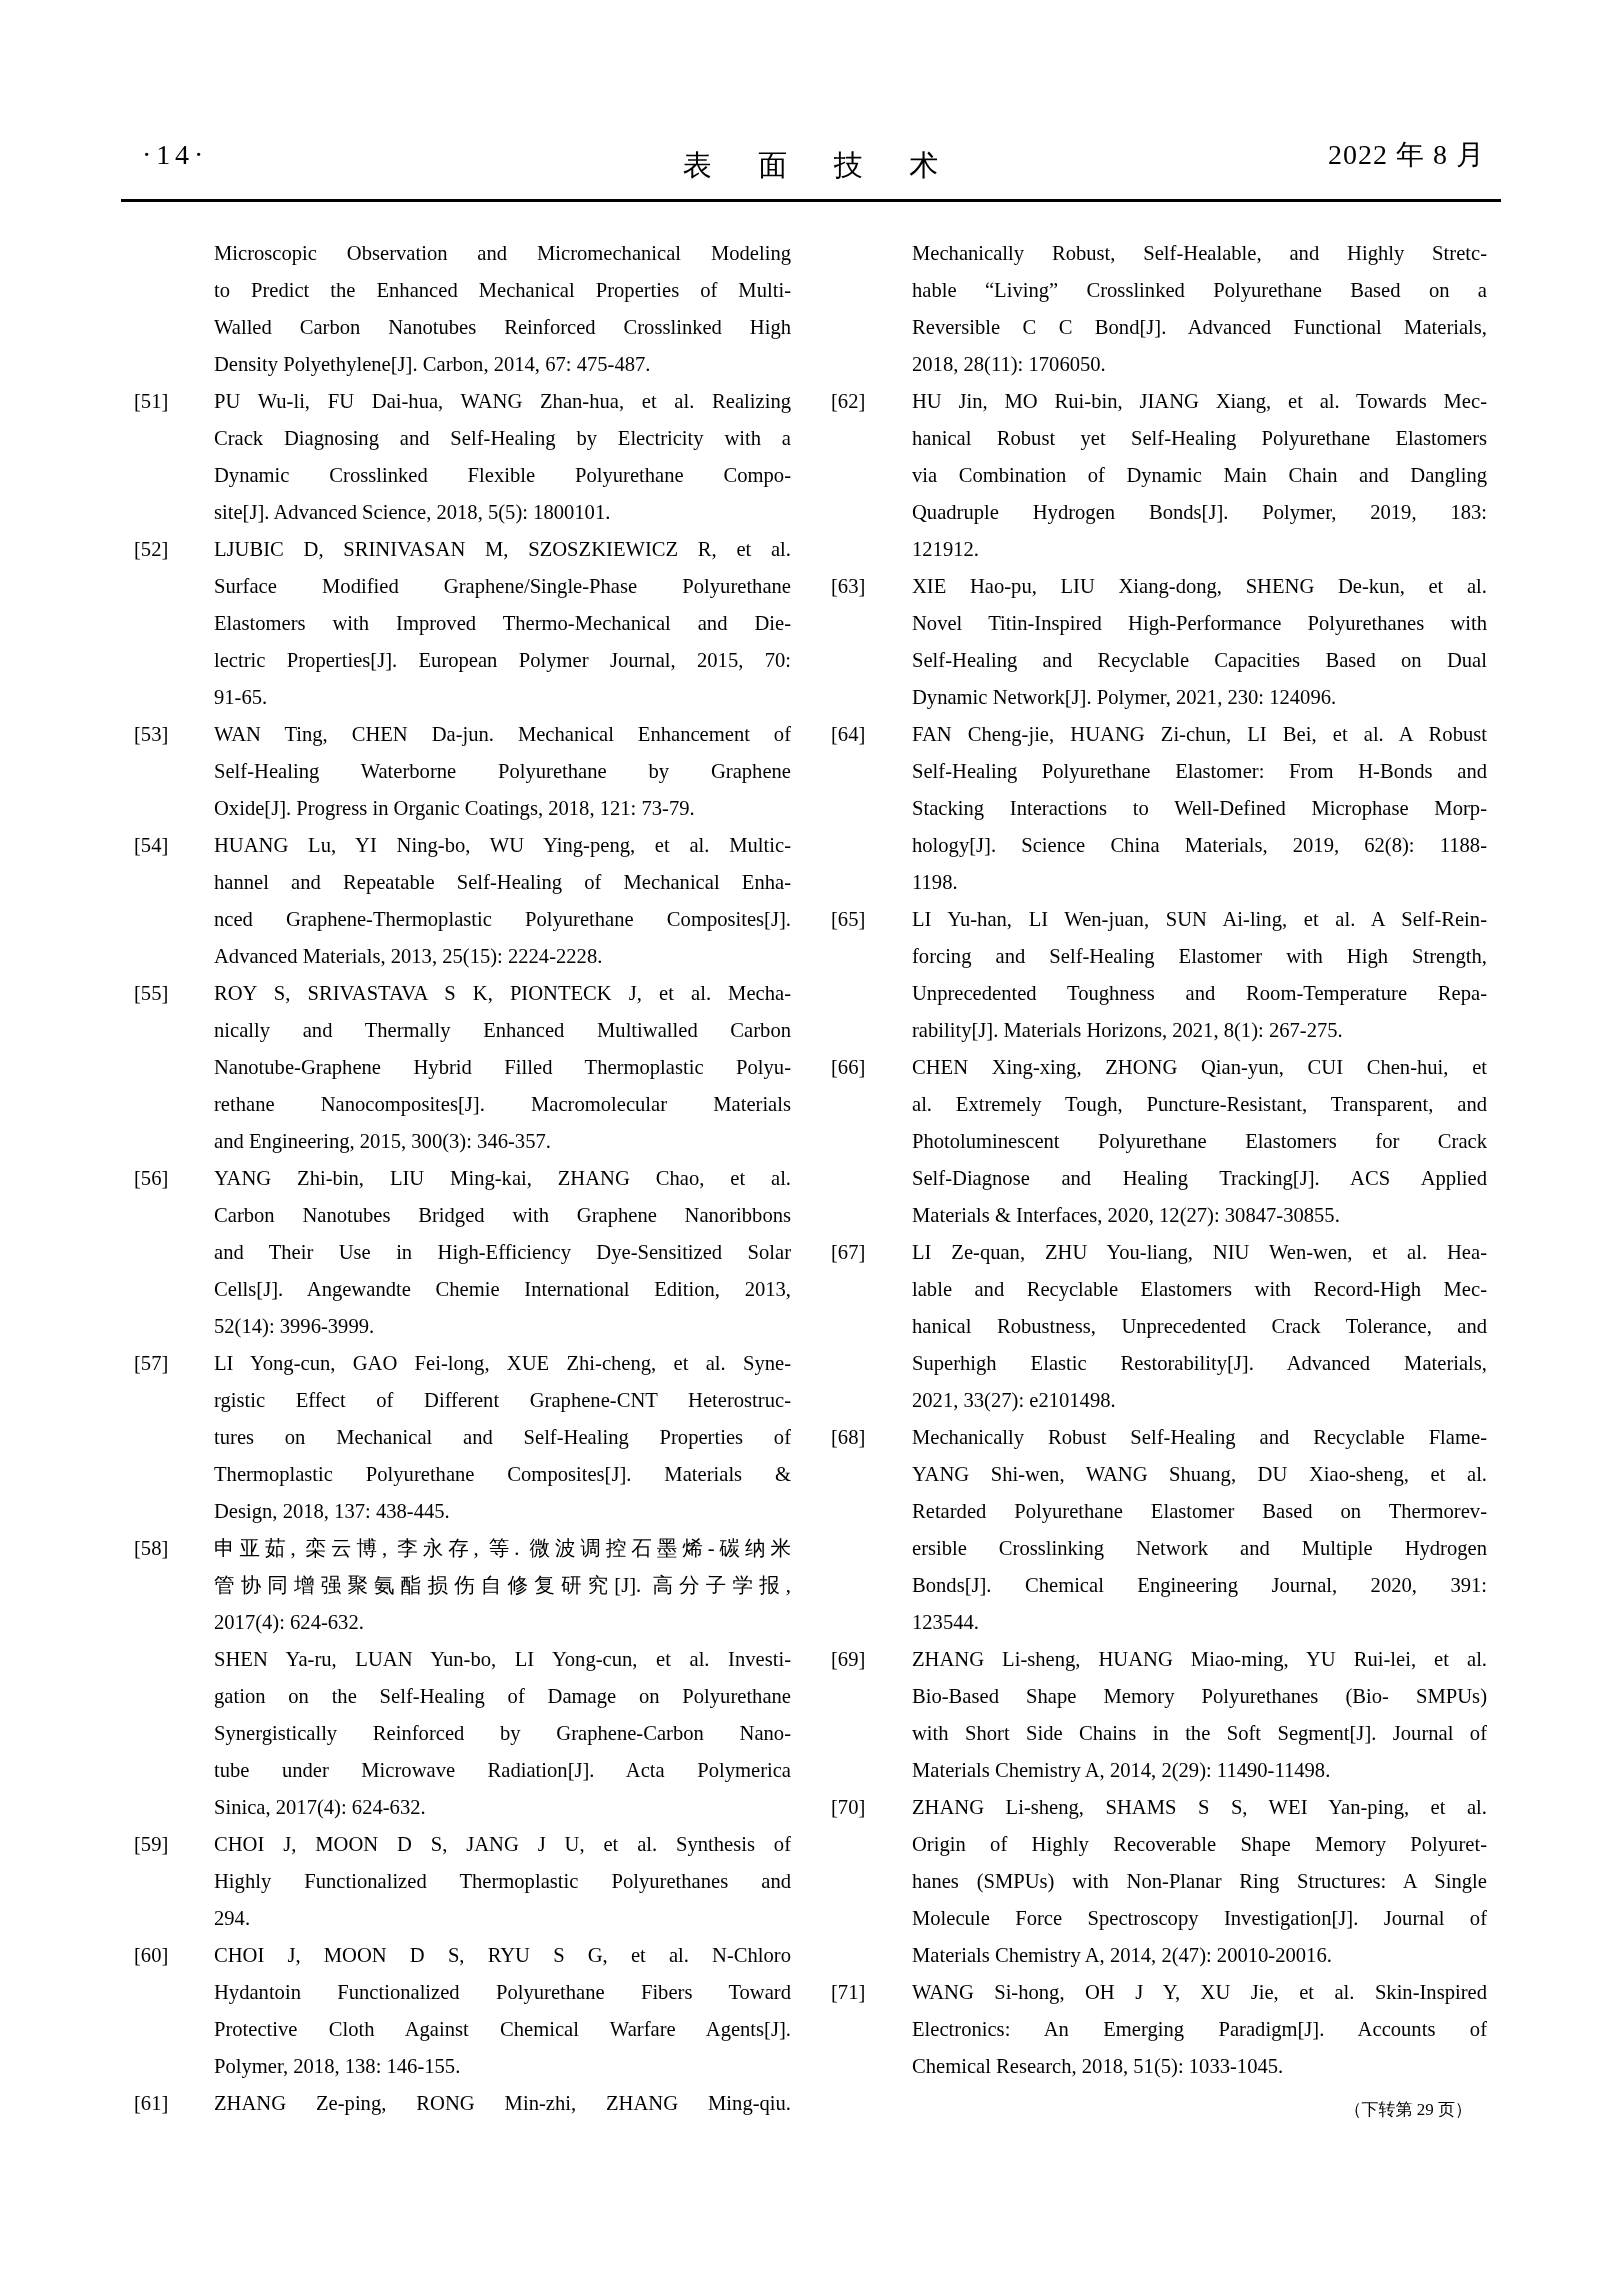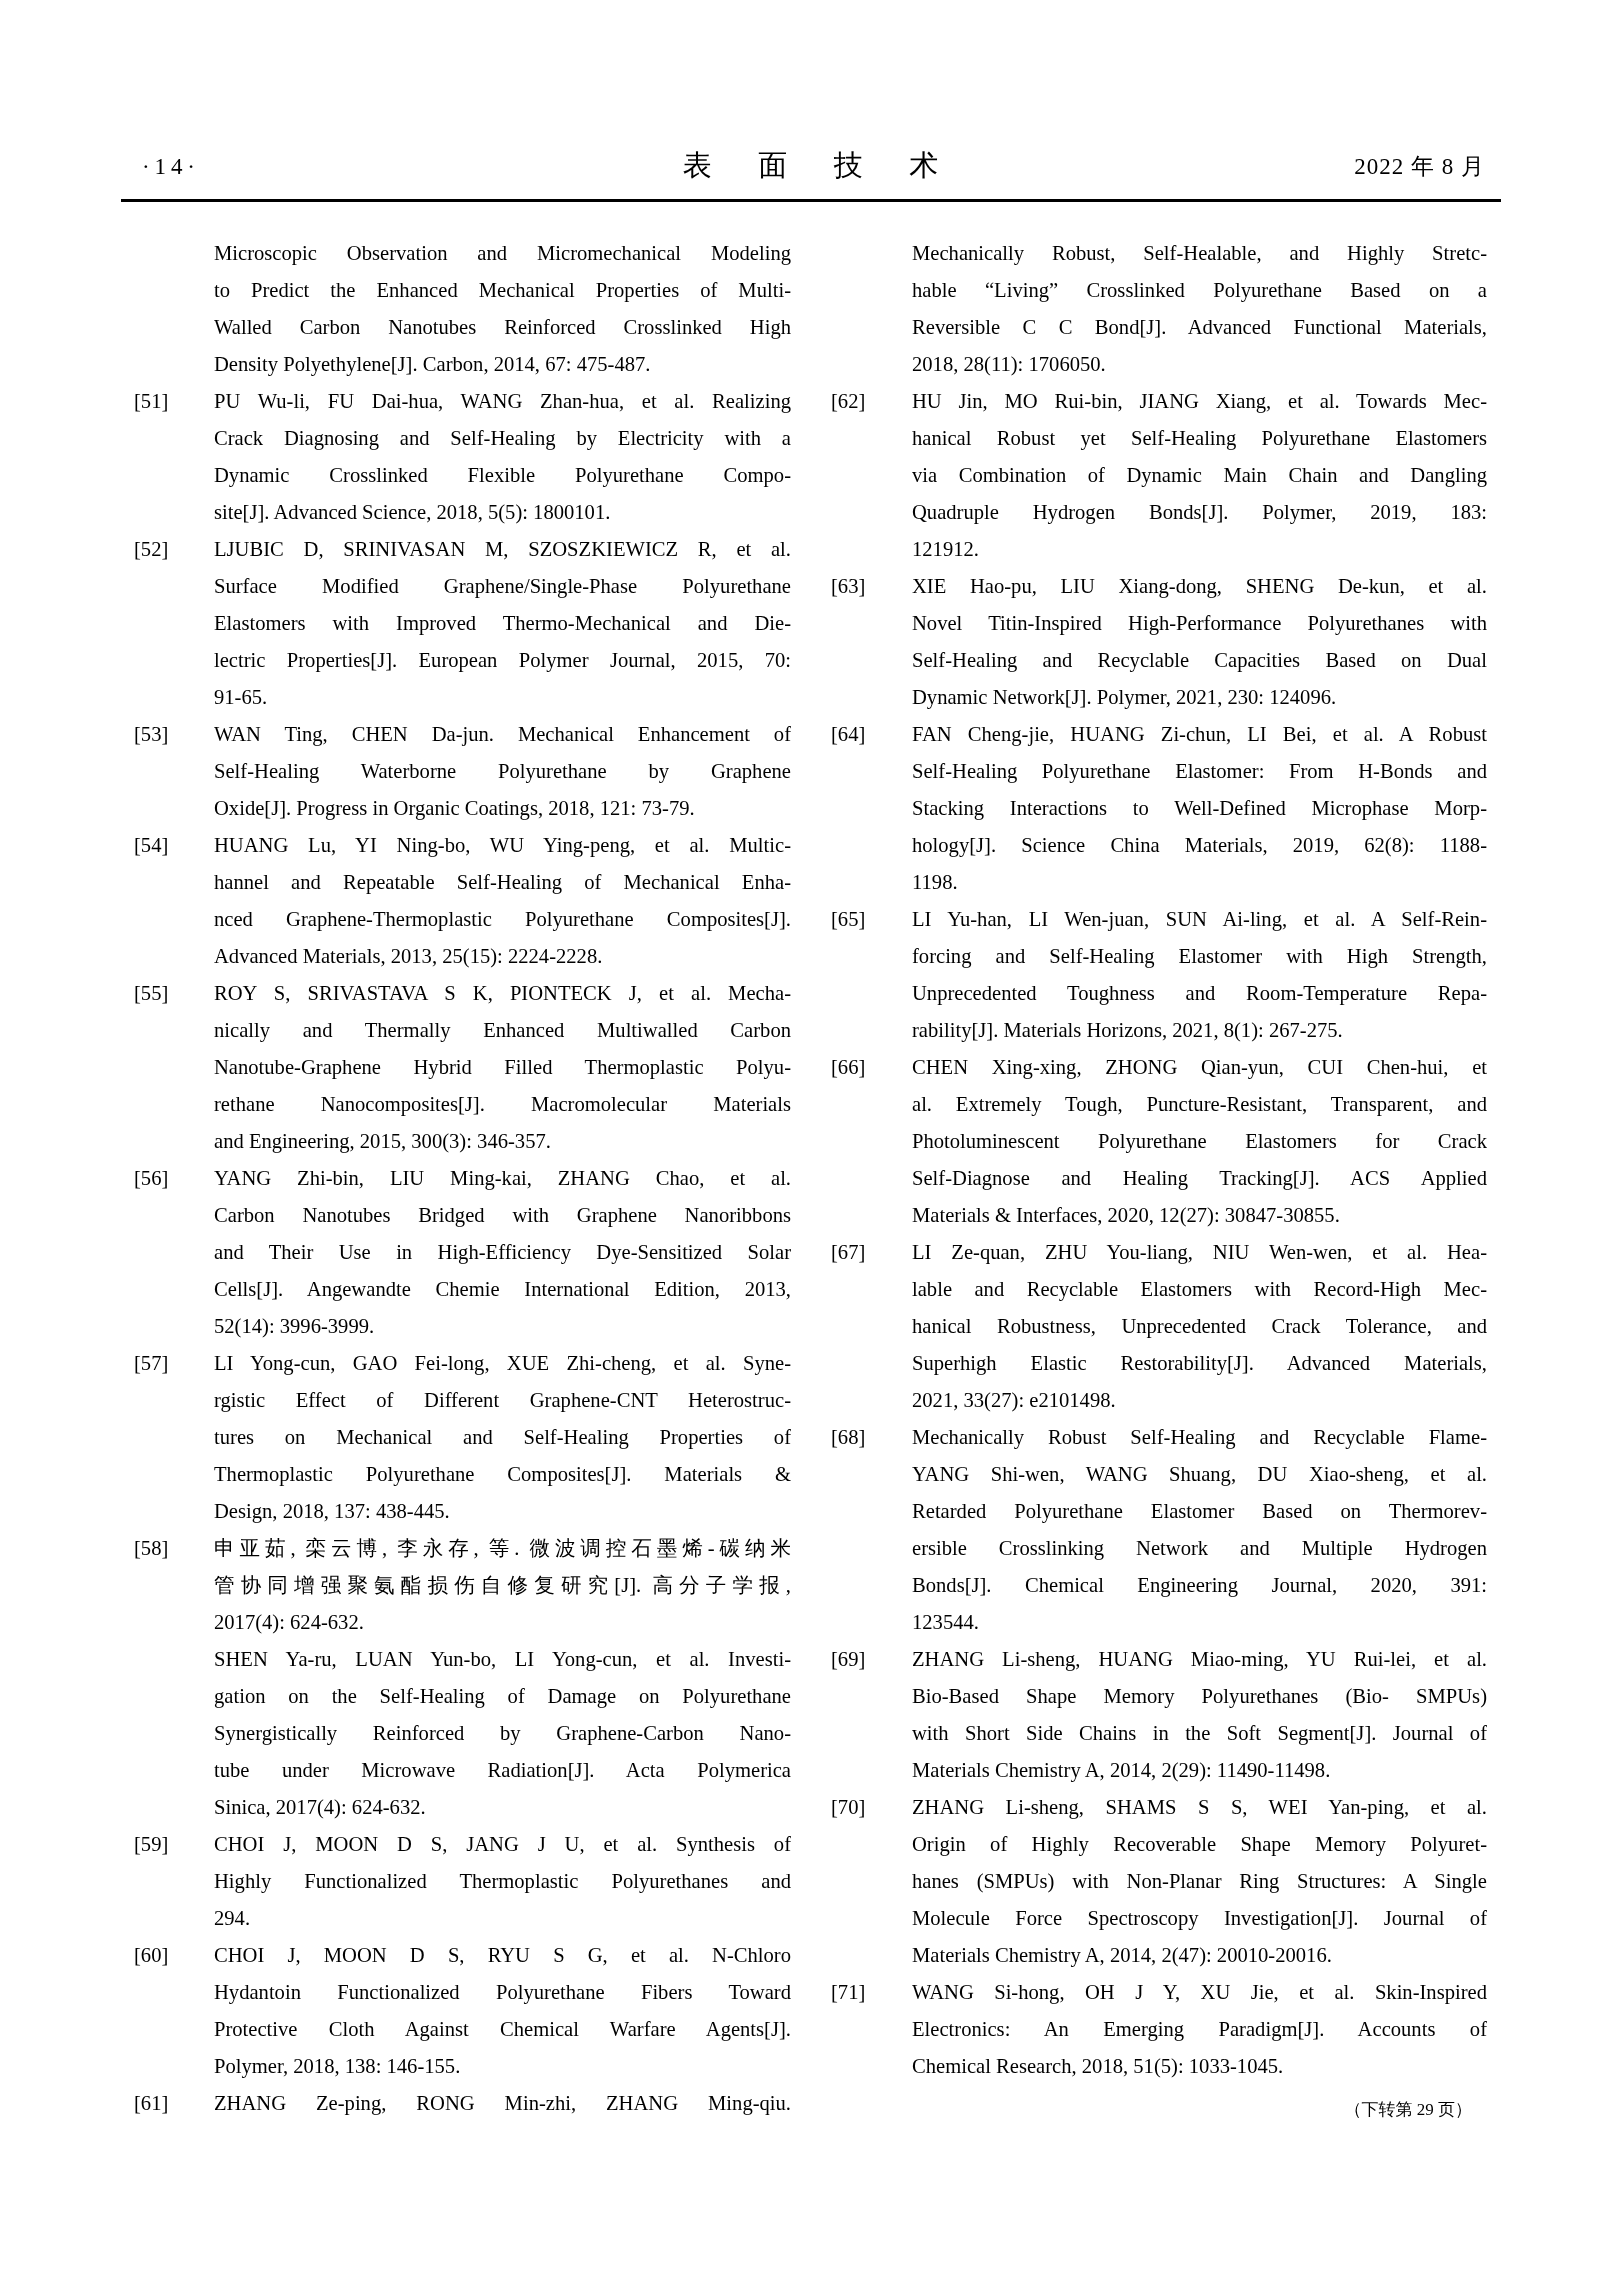--- a/index.html
+++ b/index.html
@@ -2,21 +2,21 @@
 <html><head>
 <meta charset="utf-8">
 <style>
   html,body{margin:0;padding:0;}
   body{
     width:1621px;height:2293px;position:relative;background:#ffffff;
     font-family:"Liberation Serif","DejaVu Serif",serif;color:#000;
     -webkit-font-smoothing:antialiased;
   }
   
-  .hdr-item{position:absolute;top:150px;font-size:23px;line-height:33px;white-space:nowrap;}
+  .hdr-item{position:absolute;top:138px;font-size:28px;line-height:33px;white-space:nowrap;}
   #page-number{left:142px;letter-spacing:4.9px;}
   #journal-title{left:0;right:0;text-align:center;font-size:29px;letter-spacing:19.6px;padding-left:19.6px;top:149px;}
   #issue-date{right:136px;letter-spacing:1px;}
   #header-rule{position:absolute;left:121px;top:199px;width:1380px;height:2.9px;background:#000;}
   
   .col{position:absolute;top:235px;font-size:20.6px;}
   #col-left{left:134px;width:657px;}
   #col-right{left:831px;width:656px;}
   .ref{display:flex;align-items:flex-start;}
   .ref-label{flex:0 0 57px;line-height:37px;height:37px;white-space:nowrap;}

